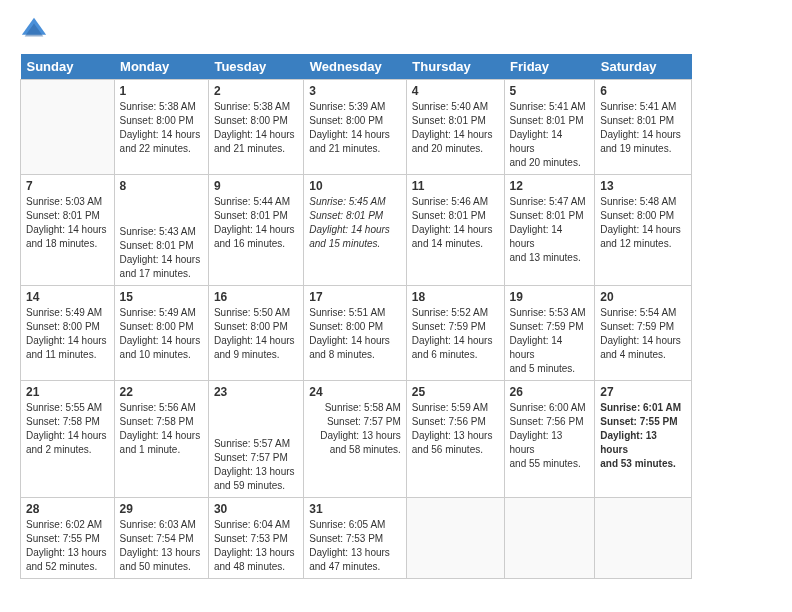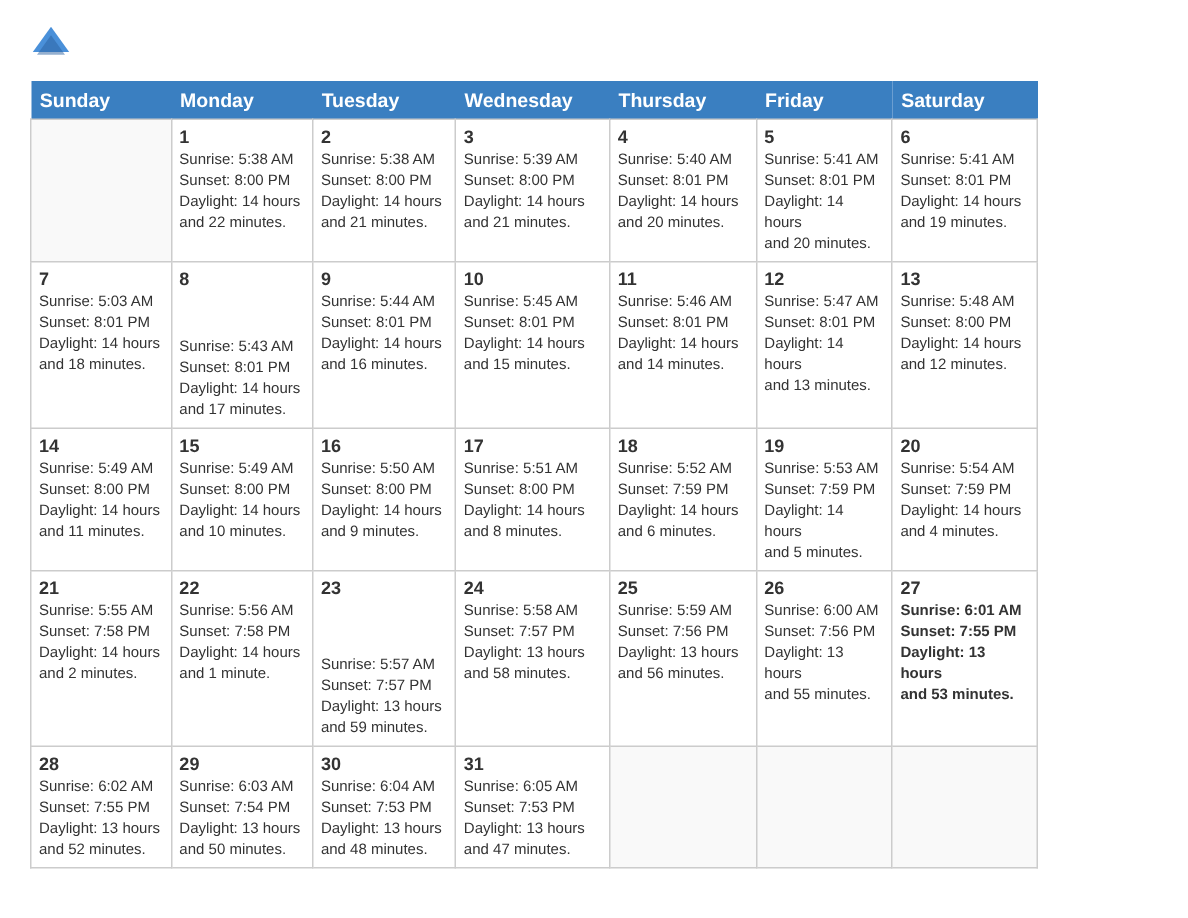--- a/index.html
+++ b/index.html
@@ -185,21 +185,21 @@
           </td>
           <td>
             <span class="day-num">9</span>
             <div class="day-info" style="white-space: pre-line;">Sunrise: 5:44 AM
 Sunset: 8:01 PM
 Daylight: 14 hours
 and 16 minutes.</div>
           </td>
           <td>
             <span class="day-num">10</span>
-            <div class="day-info" style="white-space: pre-line;">Sunrise: 5:45 AM
+            <div class="day-info" style="white-space: pre-line; font-style: italic;">Sunrise: 5:45 AM
 Sunset: 8:01 PM
 Daylight: 14 hours
 and 15 minutes.</div>
           </td>
           <td>
             <span class="day-num">11</span>
             <div class="day-info" style="white-space: pre-line;">Sunrise: 5:46 AM
 Sunset: 8:01 PM
 Daylight: 14 hours
 and 14 minutes.</div>
@@ -287,21 +287,21 @@
           </td>
           <td>
             <span class="day-num">23</span>
             <div class="day-info" style="white-space: pre-line; margin-top: 38px;">Sunrise: 5:57 AM
 Sunset: 7:57 PM
 Daylight: 13 hours
 and 59 minutes.</div>
           </td>
           <td>
             <span class="day-num">24</span>
-            <div class="day-info" style="white-space: pre-line;">Sunrise: 5:58 AM
+            <div class="day-info" style="white-space: pre-line; text-align: right;">Sunrise: 5:58 AM
 Sunset: 7:57 PM
 Daylight: 13 hours
 and 58 minutes.</div>
           </td>
           <td>
             <span class="day-num">25</span>
             <div class="day-info" style="white-space: pre-line;">Sunrise: 5:59 AM
 Sunset: 7:56 PM
 Daylight: 13 hours
 and 56 minutes.</div>

